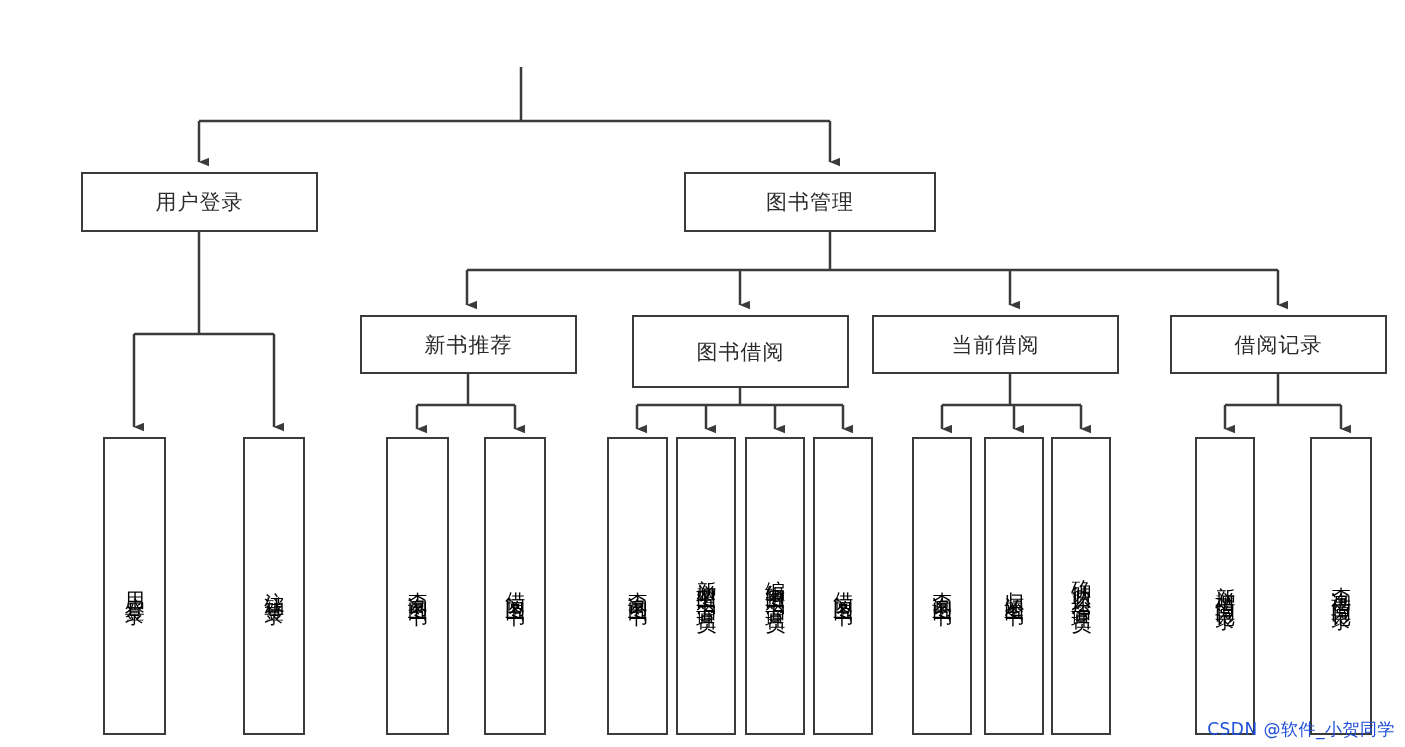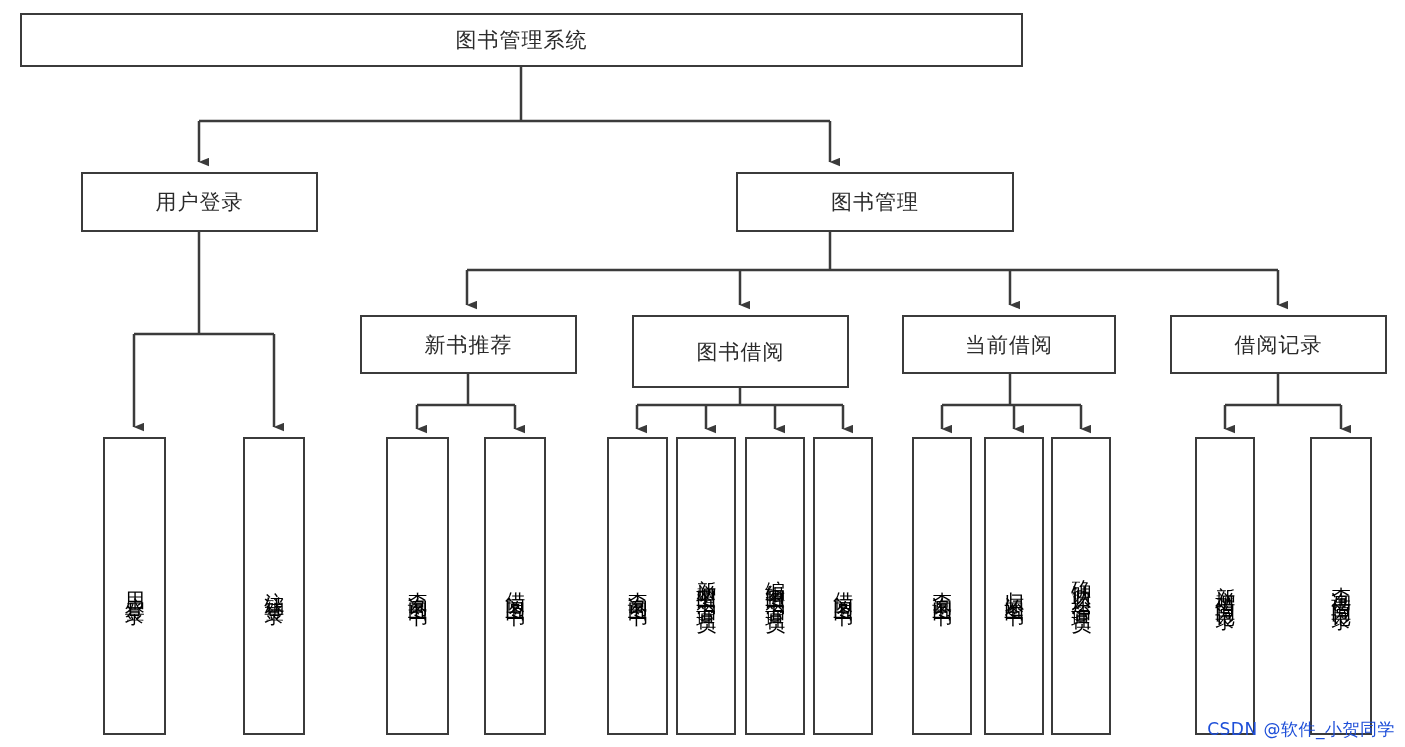--- a/index.html
+++ b/index.html
@@ -104,41 +104,38 @@
       <path d="M1014,405 L1014,429" marker-end="url(#arrowhead)"></path>
       <path d="M1081,405 L1081,429" marker-end="url(#arrowhead)"></path>
 
       <path d="M1278,374 L1278,405"></path>
       <path d="M1225,405 L1341,405"></path>
       <path d="M1225,405 L1225,429" marker-end="url(#arrowhead)"></path>
       <path d="M1341,405 L1341,429" marker-end="url(#arrowhead)"></path>
     </g>
   </svg>
 
-  <div class="node node-h" style="left:20px;top:13px;width:1003px;height:54px;">
-    <span>图书管理系统</span>
-  </div>
 
   <div class="node node-h" style="left:81px;top:172px;width:237px;height:60px;">
     <span>用户登录</span>
   </div>
 
-  <div class="node node-h" style="left:736px;top:172px;width:278px;height:60px;text-align:right;">
+  <div class="node node-h" style="left:684px;top:172px;width:252px;height:60px;text-align:right;">
     <span>图书管理</span>
   </div>
 
   <div class="node node-h" style="left:360px;top:315px;width:217px;height:59px;text-align:right;">
     <span>新书推荐</span>
   </div>
 
   <div class="node node-h" style="left:632px;top:315px;width:217px;height:73px;">
     <span>图书借阅</span>
   </div>
 
-  <div class="node node-h" style="left:902px;top:315px;width:214px;height:59px;">
+  <div class="node node-h" style="left:872px;top:315px;width:247px;height:59px;">
     <span>当前借阅</span>
   </div>
 
   <div class="node node-h" style="left:1170px;top:315px;width:217px;height:59px;">
     <span>借阅记录</span>
   </div>
 
   <div class="leafwrap" style="left:103px;top:437px;width:63px;height:298px;">
     <span class="node-v">用户登录</span>
   </div>

